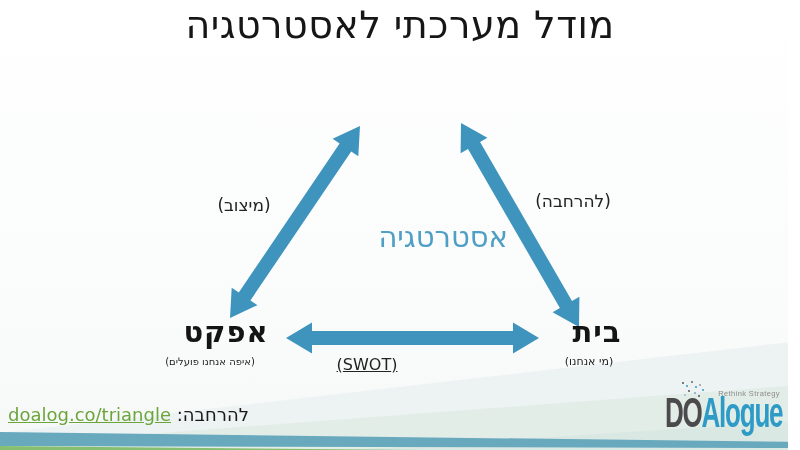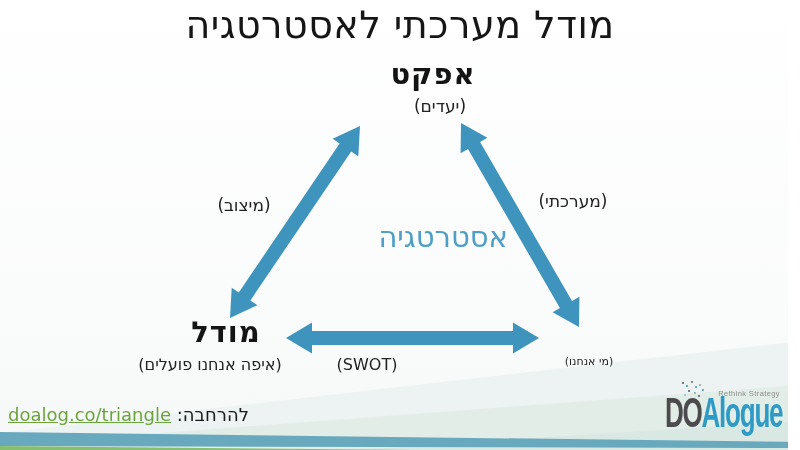--- a/index.html
+++ b/index.html
@@ -19,22 +19,22 @@
   .txt{position:absolute;text-align:center;line-height:1.15;white-space:nowrap;}
   .title{left:0;top:4px;width:800px;font-size:38px;letter-spacing:0.5px;color:#161616;}
   .vertex{font-weight:bold;font-size:29px;letter-spacing:1px;color:#141414;}
   .sub{font-size:16px;color:#222;}
   .v-top{left:333px;top:58px;width:200px;}
   .v-top-sub{left:340px;top:97px;width:200px;font-size:17px;}
   .edge-left{left:184px;top:196px;width:120px;font-size:17px;}
   .edge-right{left:513px;top:192px;width:120px;font-size:17px;}
   .center-label{left:308px;top:221px;width:200px;font-size:29px;color:var(--strategy,#4E9EC6);text-align:right;}
   .v-bl{left:126px;top:316px;width:200px;}
-  .v-bl-sub{left:85px;top:356px;width:250px;font-size:16px;}
-  .edge-bottom{left:306px;top:356px;width:122px;font-size:16px;}
+  .v-bl-sub{left:85px;top:356px;width:250px;font-size:10px;}
+  .edge-bottom{left:306px;top:356px;width:122px;font-size:16px;text-decoration:underline;}
   .v-br{left:537px;top:316px;width:120px;}
   .v-br-sub{left:529px;top:356px;width:120px;font-size:11px;text-align:center;}
   .footer{position:absolute;left:8px;top:404px;font-size:18px;white-space:nowrap;}
   .footer a{color:var(--link,#6BA53C);text-decoration:underline;cursor:pointer;}
   .footer .lbl{color:#1a1a1a;margin-right:4px;}
   .logo{position:absolute;right:6px;top:384px;width:140px;height:50px;direction:ltr;}
   .wordmark{
     position:absolute;right:0;bottom:0;white-space:nowrap;line-height:1;
     font-family:"Liberation Sans",sans-serif;font-weight:bold;font-size:42px;letter-spacing:-2px;
     transform:scaleX(0.62);transform-origin:bottom right;
@@ -64,33 +64,32 @@
   <div class="wedge band-green"></div>
 
   <svg id="arrow-layer" viewBox="0 0 800 450">
       <polygon points="230.0,318.0 257.4,305.2 250.4,300.4 351.2,151.5 358.3,156.2 360.0,126.0 332.6,138.8 339.6,143.6 238.8,292.5 231.7,287.8" fill="#3E94BD"></polygon>
       <polygon points="461.0,123.0 460.6,153.3 468.0,149.0 559.9,308.0 552.6,312.3 579.0,327.0 579.4,296.7 572.0,301.0 480.1,142.0 487.4,137.7" fill="#3E94BD"></polygon>
       <polygon points="286.0,338.0 312.0,353.5 312.0,345.0 513.0,345.0 513.0,353.5 539.0,338.0 513.0,322.5 513.0,331.0 312.0,331.0 312.0,322.5" fill="#3E94BD"></polygon>
     </svg>
 
   <div class="txt title">מודל מערכתי לאסטרטגיה</div>
 
-  <div class="txt vertex v-top">אפקט</div>
-  <div class="txt sub v-top-sub">(יעדים)</div>
 
   <div class="txt sub edge-left">(מיצוב)</div>
-  <div class="txt sub edge-right">(מערכתי)</div>
+  <div class="txt sub edge-right">(להרחבה)</div>
 
   <div class="txt center-label">אסטרטגיה</div>
 
-  <div class="txt vertex v-bl">מודל</div>
+  <div class="txt vertex v-bl">אפקט</div>
   <div class="txt sub v-bl-sub">(איפה אנחנו פועלים)</div>
 
   <div class="txt sub edge-bottom">(SWOT)</div>
 
+  <div class="txt vertex v-br">בית</div>
   <div class="txt sub v-br-sub">(מי אנחנו)</div>
 
   <div class="footer">
     <span class="lbl">להרחבה:</span>
     <a href="#">doalog.co/triangle</a>
   </div>
 
   <div class="logo">
     <span class="particles"></span>
     <div class="tagline">Rethink Strategy</div>

